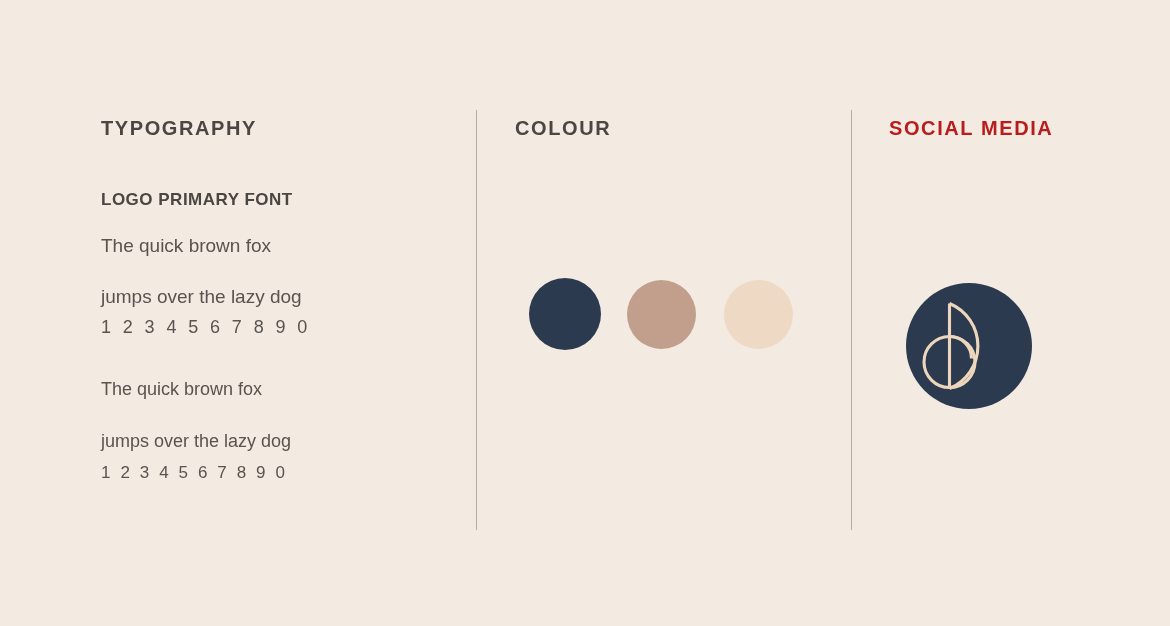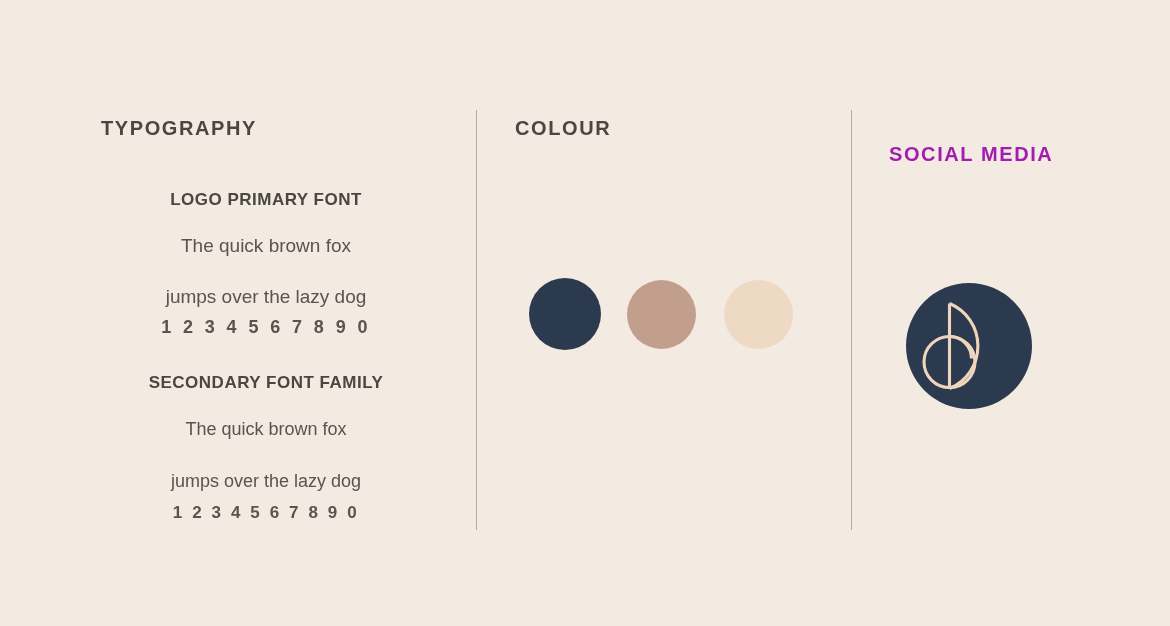--- a/index.html
+++ b/index.html
@@ -43,41 +43,41 @@
   #heading-colour     { left: 515px; top: 117px; }
   #heading-social     { left: 889px; top: 117px; }
 
   
   #typography-column {
     position: absolute;
     left: 101px;
     top: 190px;
     width: 330px;
   }
-  .font-block { margin-bottom: 30px; text-align: center; }
+  .font-block { margin-bottom: 30px; }
   .font-block:last-child { margin-bottom: 0; }
   .font-label {
     font-size: 17px;
     font-weight: bold;
     letter-spacing: 0.5px;
     color: #4a4642;
     margin: 0 0 11px 0;
     white-space: nowrap;
   }
   .font-sample-line {
     font-size: 19px;
     font-weight: normal;
     color: #585450;
     line-height: 31px;
     white-space: nowrap;
     margin-top: 20px;
   }
   .font-sample-digits {
     font-size: 18px;
-    font-weight: bold;
+    font-weight: normal;
     color: #585450;
     line-height: 31px;
     letter-spacing: 3.4px;
     white-space: nowrap;
   }
   .secondary .font-sample-line { font-size: 18px; line-height: 32px; }
   .secondary .font-sample-digits { font-size: 17px; line-height: 32px; letter-spacing: 2.6px; }
 
   
   #swatch-row {
@@ -108,33 +108,32 @@
 </head>
 <body>
 
 <div id="board" style="background: rgb(243, 234, 225);">
 
   <div id="divider-1" class="divider" style="background: rgb(185, 170, 156);"></div>
   <div id="divider-2" class="divider" style="background: rgb(185, 170, 156);"></div>
 
   <div id="heading-typography" class="section-heading" style="color: rgb(74, 70, 66);">TYPOGRAPHY</div>
   <div id="heading-colour" class="section-heading" style="color: rgb(74, 70, 66); text-align: center;">COLOUR</div>
-  <div id="heading-social" class="section-heading" style="color: #a21caf; margin-top: 26px;">SOCIAL MEDIA</div>
+  <div id="heading-social" class="section-heading" style="color: #b91c1c;">SOCIAL MEDIA</div>
 
   <div id="typography-column">
 
     <div class="font-block primary">
       <div class="font-label" style="color: rgb(74, 70, 66);">LOGO PRIMARY FONT</div>
       <div class="font-sample-line" style="color: rgb(88, 84, 80);">The quick brown fox</div>
       <div class="font-sample-line" style="color: rgb(88, 84, 80);">jumps over the lazy dog</div>
       <div class="font-sample-digits" style="color: rgb(88, 84, 80);">1 2 3 4 5 6 7 8 9 0</div>
     </div>
 
     <div class="font-block secondary">
-      <div class="font-label" style="color: rgb(74, 70, 66);">SECONDARY FONT FAMILY</div>
       <div class="font-sample-line" style="color: rgb(88, 84, 80);">The quick brown fox</div>
       <div class="font-sample-line" style="color: rgb(88, 84, 80);">jumps over the lazy dog</div>
       <div class="font-sample-digits" style="color: rgb(88, 84, 80);">1 2 3 4 5 6 7 8 9 0</div>
     </div>
 
   </div>
 
   <div id="swatch-row">
     <span id="swatch-0" class="swatch" style="background: rgb(44, 58, 80);"></span>
     <span id="swatch-1" class="swatch" style="background: rgb(193, 159, 140);"></span>

